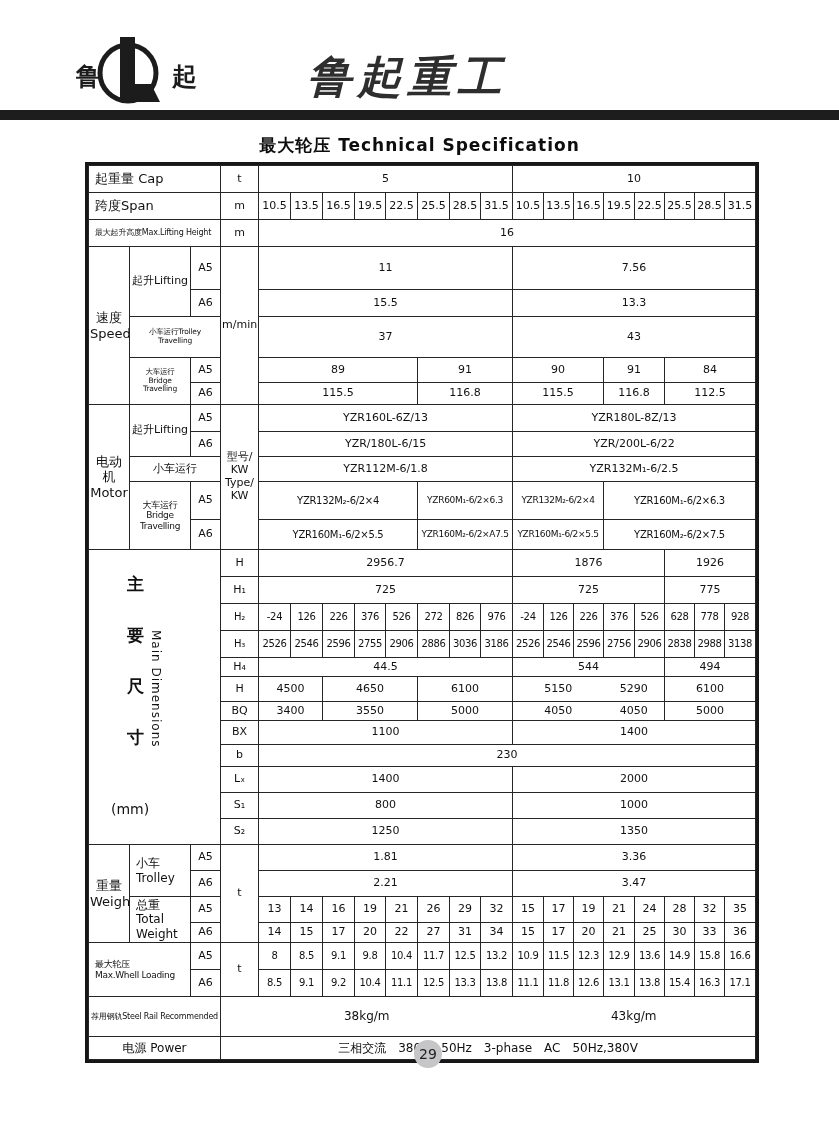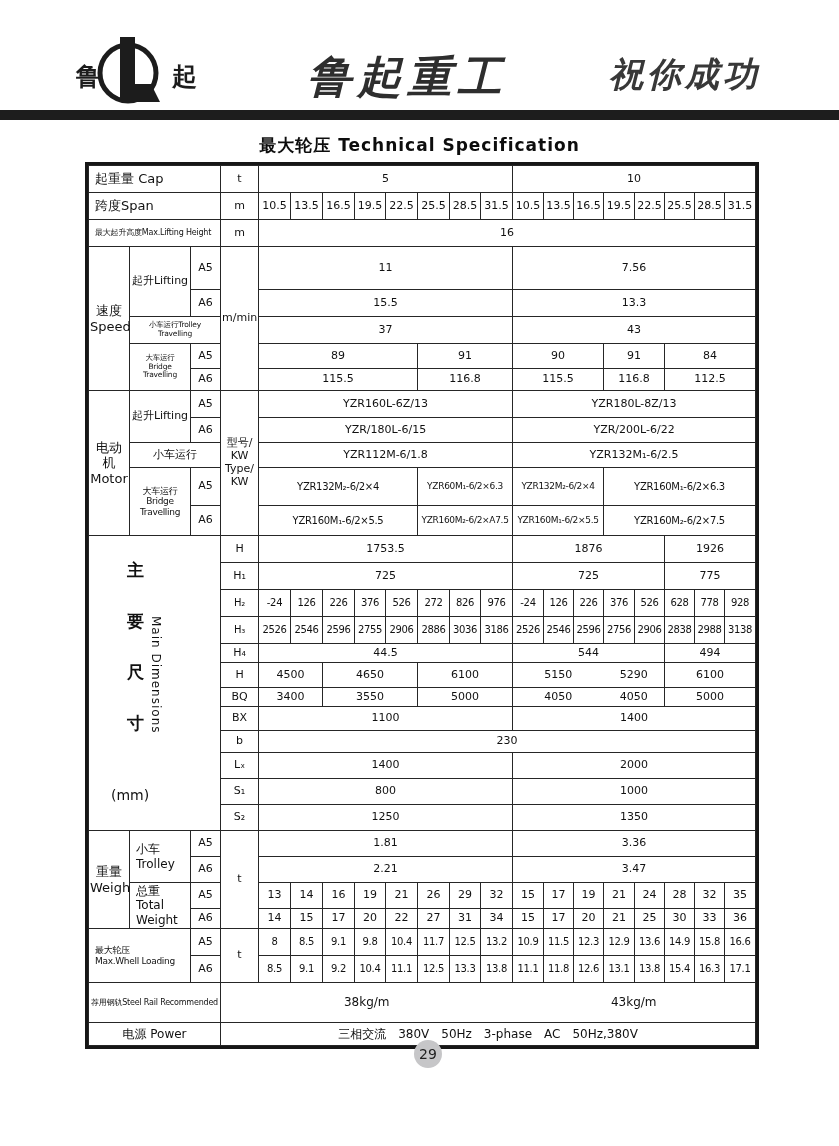--- a/index.html
+++ b/index.html
@@ -55,21 +55,20 @@
   <div>
     <span class="logo-char" style="left:76px;top:60px;">鲁</span>
     <svg class="logo-svg" width="80" height="82" viewBox="0 0 80 82">
       <circle cx="40" cy="43" r="28" fill="none" stroke="#1c1c1c" stroke-width="5"></circle>
       <path d="M32 7 h15 v47 h16 l9 18 H32 Z" fill="#1c1c1c"></path>
     </svg>
     <span class="logo-char" style="left:172px;top:60px;">起</span>
   </div>
 
   <div class="brand">鲁起重工</div>
-  <div class="slogan">祝你成功</div>
   <div class="bar"></div>
   <div class="title">最大轮压  Technical Specification</div>
 
   <div class="tbl-wrap">
     <table>
       <colgroup>
         <col style="width:41px">
           <col style="width:61px">
           <col style="width:30px">
           <col style="width:38px">
@@ -129,21 +128,21 @@
             <td>A5</td>
             <td rowspan="5">m/min</td>
             <td colspan="8">11</td>
             <td colspan="8">7.56</td>
           </tr>
           <tr style="height: 27px;">
             <td>A6</td>
             <td colspan="8">15.5</td>
             <td colspan="8">13.3</td>
           </tr>
-          <tr style="height: 27px;">
+          <tr style="height: 41px;">
             <td colspan="2" class="xs">小车运行Trolley Travelling</td>
             <td colspan="8">37</td>
             <td colspan="8">43</td>
           </tr>
           <tr style="height: 25px;">
             <td rowspan="2" class="xs">大车运行
 Bridge Travelling</td>
             <td>A5</td>
             <td colspan="5">89</td>
             <td colspan="3">91</td>
@@ -194,21 +193,21 @@
           <tr style="height: 30px;">
             <td>A6</td>
             <td colspan="5" class="s10">YZR160M₁-6/2×5.5</td>
             <td colspan="3" class="s9">YZR160M₂-6/2×A7.5</td>
             <td colspan="3" class="s9">YZR160M₁-6/2×5.5</td>
             <td colspan="5" class="s10">YZR160M₂-6/2×7.5</td>
           </tr>
           <tr style="height: 27px;">
             <td colspan="3" rowspan="12" class="dims"><div class="dims-inner"><div class="dims-zh"><span>主</span><span>要</span><span>尺</span><span>寸</span></div><div class="dims-en">Main Dimensions</div><div class="dims-mm">(mm)</div></div></td>
             <td>H</td>
-            <td colspan="8">1753.5</td>
+            <td colspan="8">2956.7</td>
             <td colspan="5">1876</td>
             <td colspan="3">1926</td>
           </tr>
           <tr style="height: 27px;">
             <td>H₁</td>
             <td colspan="8">725</td>
             <td colspan="5">725</td>
             <td colspan="3">775</td>
           </tr>
           <tr style="height: 27px;">

